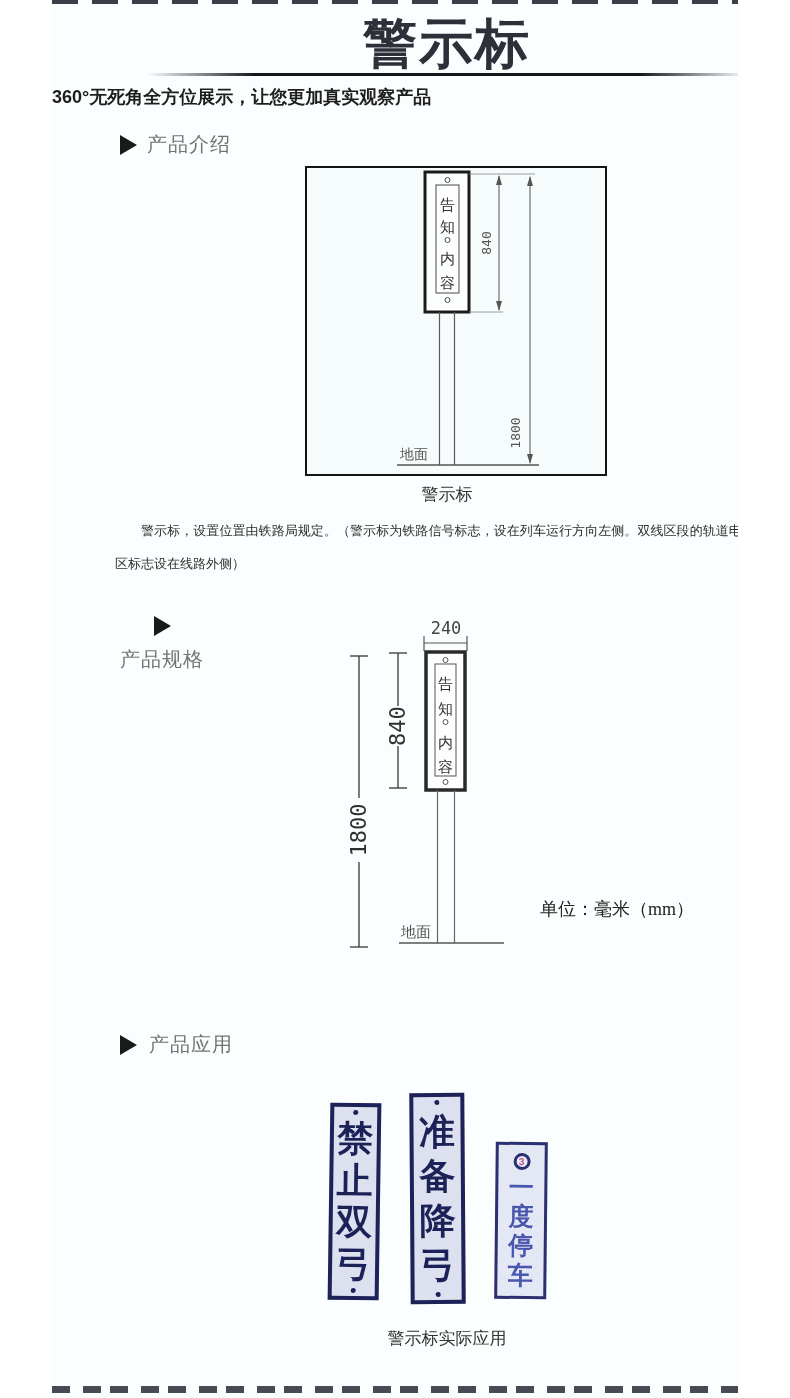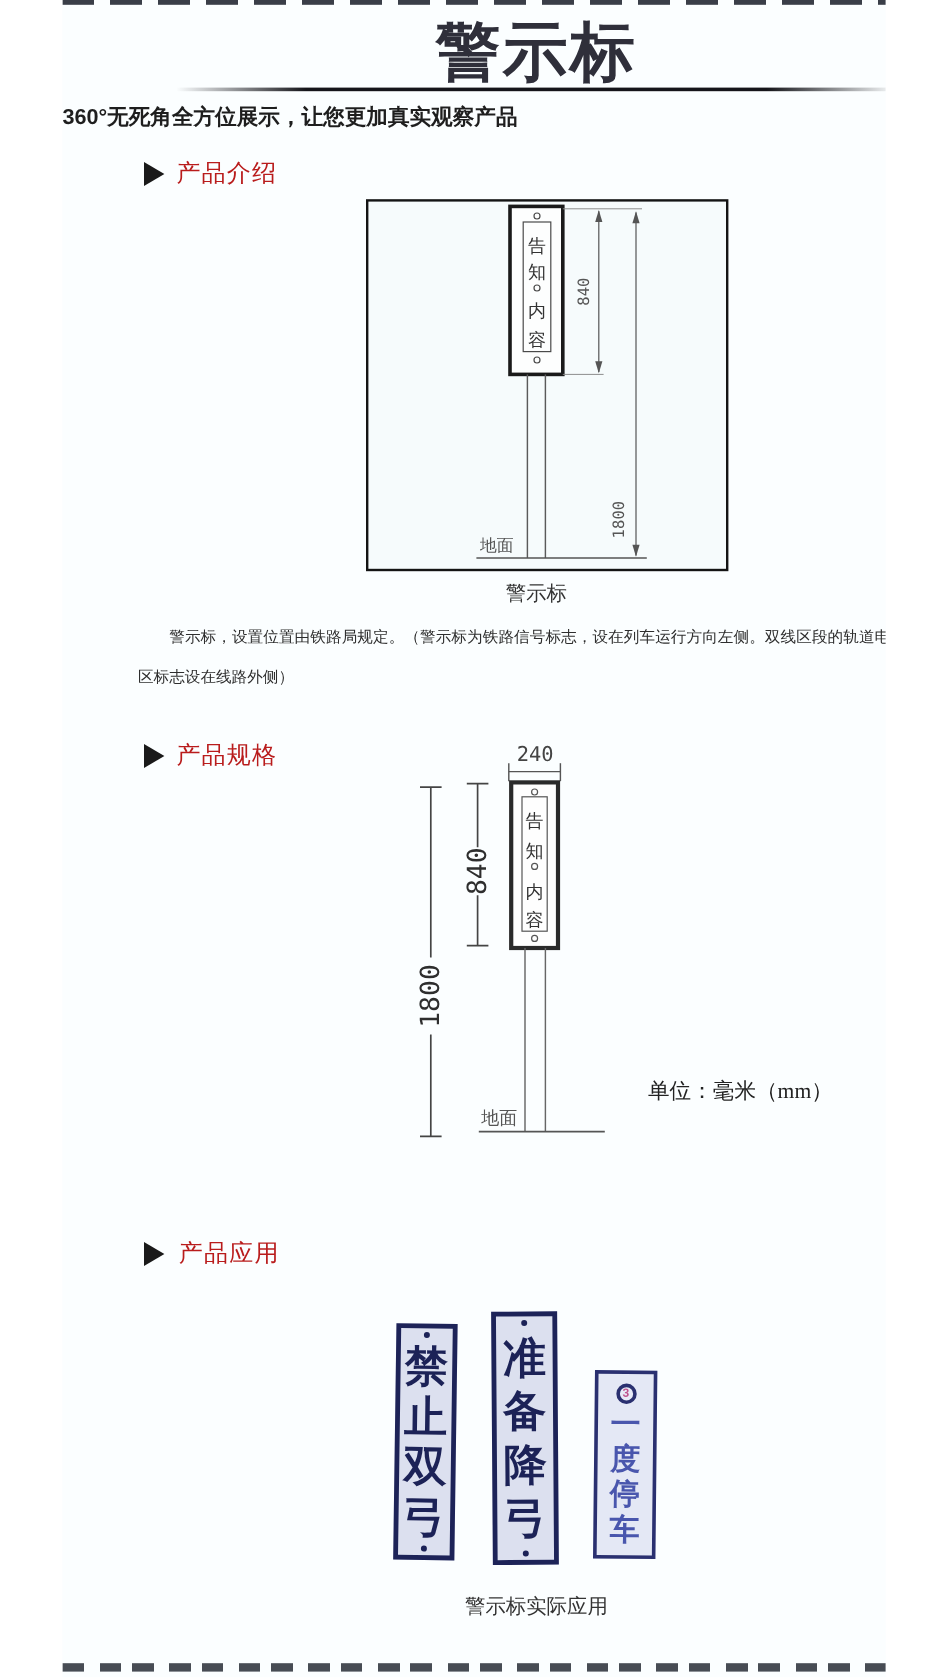--- a/index.html
+++ b/index.html
@@ -16,24 +16,24 @@
     background:repeating-linear-gradient(90deg,#474c54 0 18px, rgba(0,0,0,0) 18px 31px, #474c54 31px 49px, rgba(0,0,0,0) 49px 58px); }
 
   .title { position:absolute; top:8px; left:0; width:790px; text-align:center;
     font-size:54px; font-weight:900; letter-spacing:2px; color:#2f2f3a; }
   .title-divider { position:absolute; top:73px; left:95px; width:600px; height:3px;
     background:linear-gradient(90deg, rgba(0,0,0,0), #15151a 18%, #15151a 82%, rgba(0,0,0,0)); }
   .subtitle { position:absolute; top:85px; left:0; width:790px; 
     font-size:18px; font-weight:bold; color:#1e1e1e; }
 
   .section-heading { position:absolute; left:68px; display:flex; align-items:center; gap:10px; }
-  .sh-intro { top:131px; } .sh-spec { top:616px; } .sh-app { top:1031px;gap:12px; }
+  .sh-intro { top:131px; } .sh-spec { top:616px;flex-direction:column; } .sh-app { top:1031px;gap:12px; }
   .tri-icon { width:0; height:0; border-top:10px solid transparent; border-bottom:10px solid transparent;
     border-left:17px solid #1a1a1a; }
-  .sh-label { font-size:20px; color:#b91c1c; letter-spacing:1px; }
+  .sh-label { font-size:20px; color:#737373; letter-spacing:1px; }
 
   
   .diagram1 { position:absolute; left:253px; top:166px; width:302px; height:310px;
     border:2px solid #141414; background:#f6fbfc; }
   .scan-svg { display:block; }
   .dsvg text { font-family:"Liberation Serif", serif; }
   .dsvg .num { font-family:"DejaVu Sans Mono", monospace; }
 
   .caption { position:absolute; left:0; width:790px; text-align:center; font-size:17px; color:#333; }
   .cap-intro { top:483px; } .cap-app { top:1327px; }

